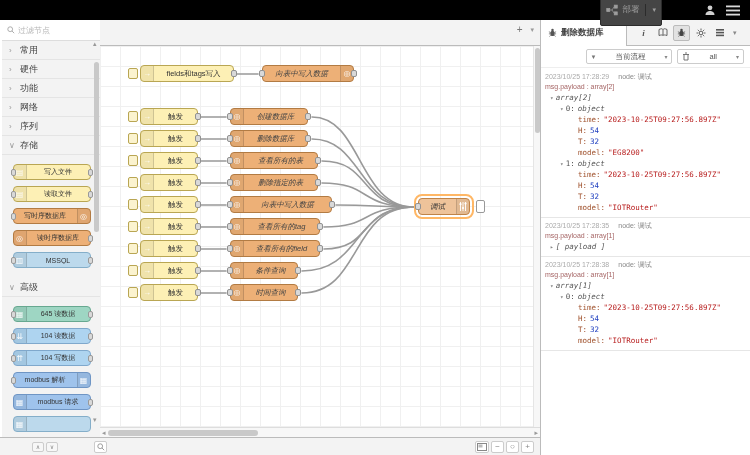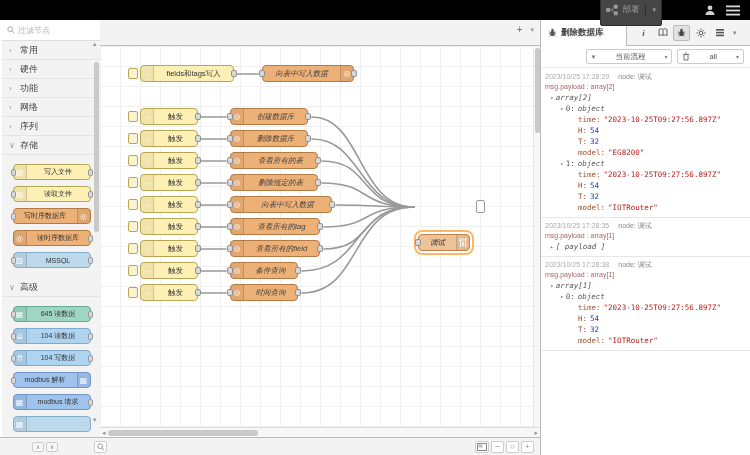--- a/index.html
+++ b/index.html
@@ -53,21 +53,21 @@
   .cnode { position:absolute; height:17px; display:flex; align-items:center; font-size:7.5px; }
   .inj-btn { width:10px; height:11px; background:#fbf3cf; border:1px solid #b9a653; border-radius:2px; margin-right:2px; cursor:pointer; flex:none; }
   .inj-body { flex:1; height:17px; background:#fdf0b5; border:1px solid #b9a653; border-radius:4px; display:flex; align-items:center; position:relative; }
   .nicon { width:13px; height:100%; line-height:15px; text-align:center; font-size:8px; color:rgba(255,255,255,.95); background:rgba(0,0,0,.05); border-right:1px solid rgba(0,0,0,.14); border-radius:3px 0 0 3px; flex:none; }
   .nicon.r { order:2; border-right:none; border-left:1px solid rgba(0,0,0,.14); border-radius:0 3px 3px 0; }
   .nlabel { flex:1; text-align:center; color:#333; white-space:nowrap; overflow:hidden; padding:0 2px; }
   .op-node { background:#edb077; border:1px solid #b27b43; border-radius:4px; }
   .op-node .nlabel { font-style:italic; color:#444; }
   .cport { position:absolute; width:6px; height:7px; background:#d9d9d9; border:1px solid #919191; border-radius:2px; top:4px; cursor:crosshair; }
   .cport.l { left:-4px; } .cport.r { right:-4px; }
-  .debug-node { background:#eec39a; border:1px solid #c08347; border-radius:4px; outline:2px solid #ffb765; outline-offset:2px;margin-top:36px; }
+  .debug-node { background:#eec39a; border:1px solid #c08347; border-radius:4px; outline:2px solid #ffb765; outline-offset:2px; }
   .debug-node .nlabel { font-style:italic; }
   .dbg-toggle { position:absolute; width:9px; height:13px; background:#fff; border:1px solid #999; border-radius:2px; cursor:pointer; }
 
   .vscroll { position:absolute; right:0; top:0; width:7px; height:381px; background:#f7f7f7; border-left:1px solid #e5e5e5; }
   .vscroll .thumb { position:absolute; top:2px; left:1px; width:5px; height:85px; background:#c9c9c9; border-radius:3px; }
   .hscroll { position:absolute; left:0; top:407px; width:440px; height:10px; background:#f7f7f7; border-top:1px solid #ddd; color:#999; }
   .hscroll .thumb { position:absolute; left:8px; top:2px; width:150px; height:6px; background:#c9c9c9; border-radius:3px; }
   .hscroll .arr { position:absolute; top:0; font-size:7px; line-height:10px; }
 
   

